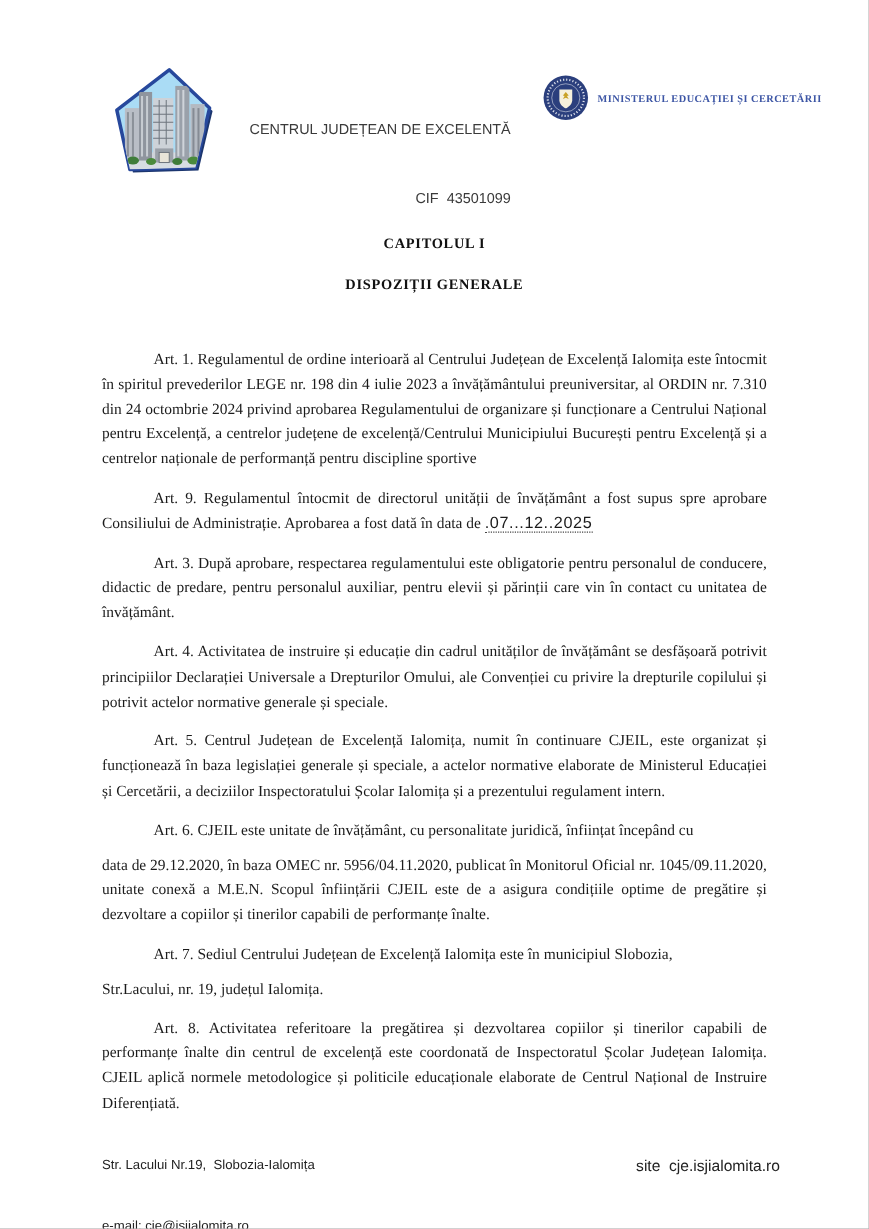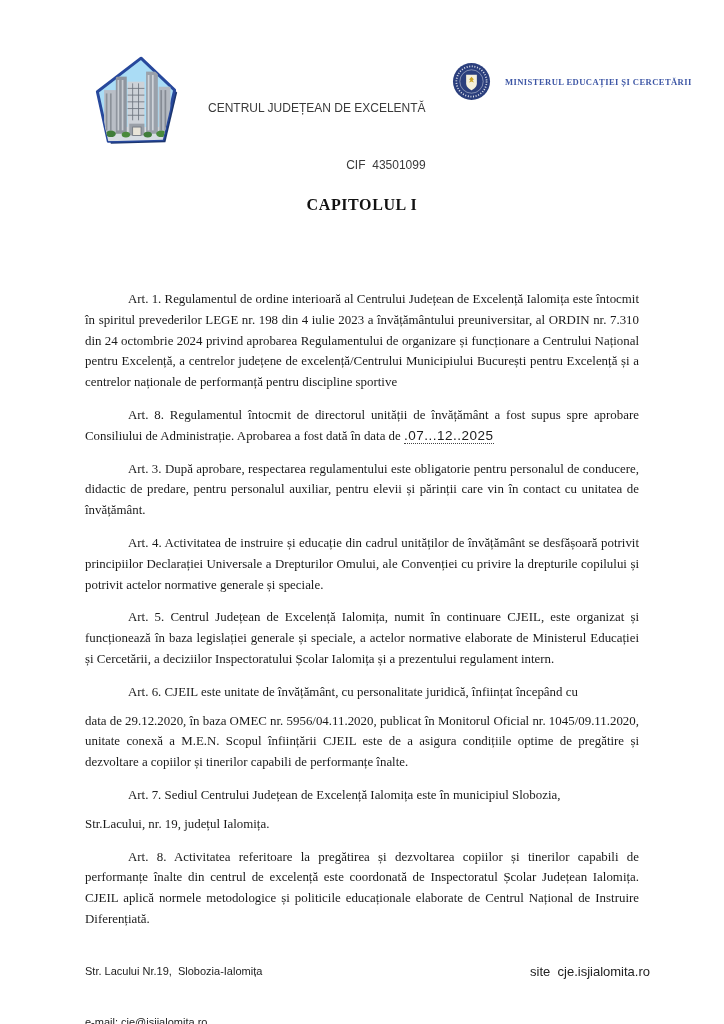--- a/index.html
+++ b/index.html
@@ -32,42 +32,42 @@
     color: #3a3a3a;
     white-space: pre-wrap;
     text-align: right;
   }
   .ministry {
     position: absolute;
     left: 452px;
     top: 62px;
     display: flex;
     align-items: center;
-    gap: 14px;
+    gap: 7px;
   }
   .ministry-seal { width: 39px; height: 39px; flex: 0 0 auto; }
   .ministry-name {
     font-family: "Liberation Serif", serif;
     font-weight: bold;
     font-size: 8.6px;
     letter-spacing: 0.4px;
     color: #3d56a5;
     white-space: nowrap;
   }
 
   
   .chapter-title, .chapter-subtitle {
     position: absolute;
     left: 0;
     right: 0;
     margin: 0;
     text-align: center;
     font-family: "Liberation Serif", serif;
     font-weight: bold;
-    font-size: 16px;
+    font-size: 12px;
     letter-spacing: 0.6px;
     color: #111;
   }
   .chapter-title { top: 196px; }
   .chapter-subtitle { top: 230px; }
 
   
   .doc-body {
     position: absolute;
     left: 85px;
@@ -170,24 +170,25 @@
         <circle cx="20" cy="20" r="15.5" fill="none" stroke="#ffffff" stroke-width="1.8" stroke-dasharray="1 1.7" opacity="0.85"></circle>
         <circle cx="20" cy="20" r="12" fill="none" stroke="#ffffff" stroke-width="0.7" opacity="0.6"></circle>
         <path d="M14.5 13 h11 v9 c0 4.5 -5.5 7 -5.5 7 s-5.5 -2.5 -5.5 -7 z" fill="#f5f0dc"></path>
         <path d="M20 15 l2.5 3 -1.5 0.5 1.5 2.5 -2.5 -1 -2.5 1 1.5 -2.5 -1.5 -0.5 z" fill="#c9a227"></path>
       </svg>
       <span class="ministry-name">MINISTERUL EDUCAȚIEI ȘI CERCETĂRII</span>
     </div>
   </div>
 
   <h1 class="chapter-title">CAPITOLUL I</h1>
+  <h2 class="chapter-subtitle">DISPOZIȚII GENERALE</h2>
 
   <div class="doc-body">
     <p>Art. 1. Regulamentul de ordine interioară al Centrului Județean de Excelență Ialomița este întocmit în spiritul prevederilor LEGE nr. 198 din 4 iulie 2023 a învățământului preuniversitar, al ORDIN nr. 7.310 din 24 octombrie 2024 privind aprobarea Regulamentului de organizare și funcționare a Centrului Național pentru Excelență, a centrelor județene de excelență/Centrului Municipiului București pentru Excelență și a centrelor naționale de performanță pentru discipline sportive</p>
-    <p><span>Art. 8. Regulamentul întocmit de directorul unității de învățământ a fost supus spre aprobare Consiliului de Administrație. Aprobarea a fost dată în data de </span><span class="date-fill">.07...12..2025</span></p>
+    <p><span>Art. 9. Regulamentul întocmit de directorul unității de învățământ a fost supus spre aprobare Consiliului de Administrație. Aprobarea a fost dată în data de </span><span class="date-fill">.07...12..2025</span></p>
     <p>Art. 3. După aprobare, respectarea regulamentului este obligatorie pentru personalul de conducere, didactic de predare, pentru personalul auxiliar, pentru elevii și părinții care vin în contact cu unitatea de învățământ.</p>
     <p>Art. 4. Activitatea de instruire și educație din cadrul unităților de învățământ se desfășoară potrivit principiilor Declarației Universale a Drepturilor Omului, ale Convenției cu privire la drepturile copilului și potrivit actelor normative generale și speciale.</p>
     <p>Art. 5. Centrul Județean de Excelență Ialomița, numit în continuare CJEIL, este organizat și funcționează în baza legislației generale și speciale, a actelor normative elaborate de Ministerul Educației și Cercetării, a deciziilor Inspectoratului Școlar Ialomița și a prezentului regulament intern.</p>
     <p class="tight">Art. 6. CJEIL este unitate de învățământ, cu personalitate juridică, înființat începând cu</p>
     <p class="no-indent">data de 29.12.2020, în baza OMEC nr. 5956/04.11.2020, publicat în Monitorul Oficial nr. 1045/09.11.2020, unitate conexă a M.E.N. Scopul înființării CJEIL este de a asigura condițiile optime de pregătire și dezvoltare a copiilor și tinerilor capabili de performanțe înalte.</p>
     <p class="tight">Art. 7. Sediul Centrului Județean de Excelență Ialomița este în municipiul Slobozia,</p>
     <p class="no-indent">Str.Lacului, nr. 19, județul Ialomița.</p>
     <p>Art. 8. Activitatea referitoare la pregătirea și dezvoltarea copiilor și tinerilor capabili de performanțe înalte din centrul de excelență este coordonată de Inspectoratul Școlar Județean Ialomița. CJEIL aplică normele metodologice și politicile educaționale elaborate de Centrul Național de Instruire Diferențiată.</p>
   </div>
 

